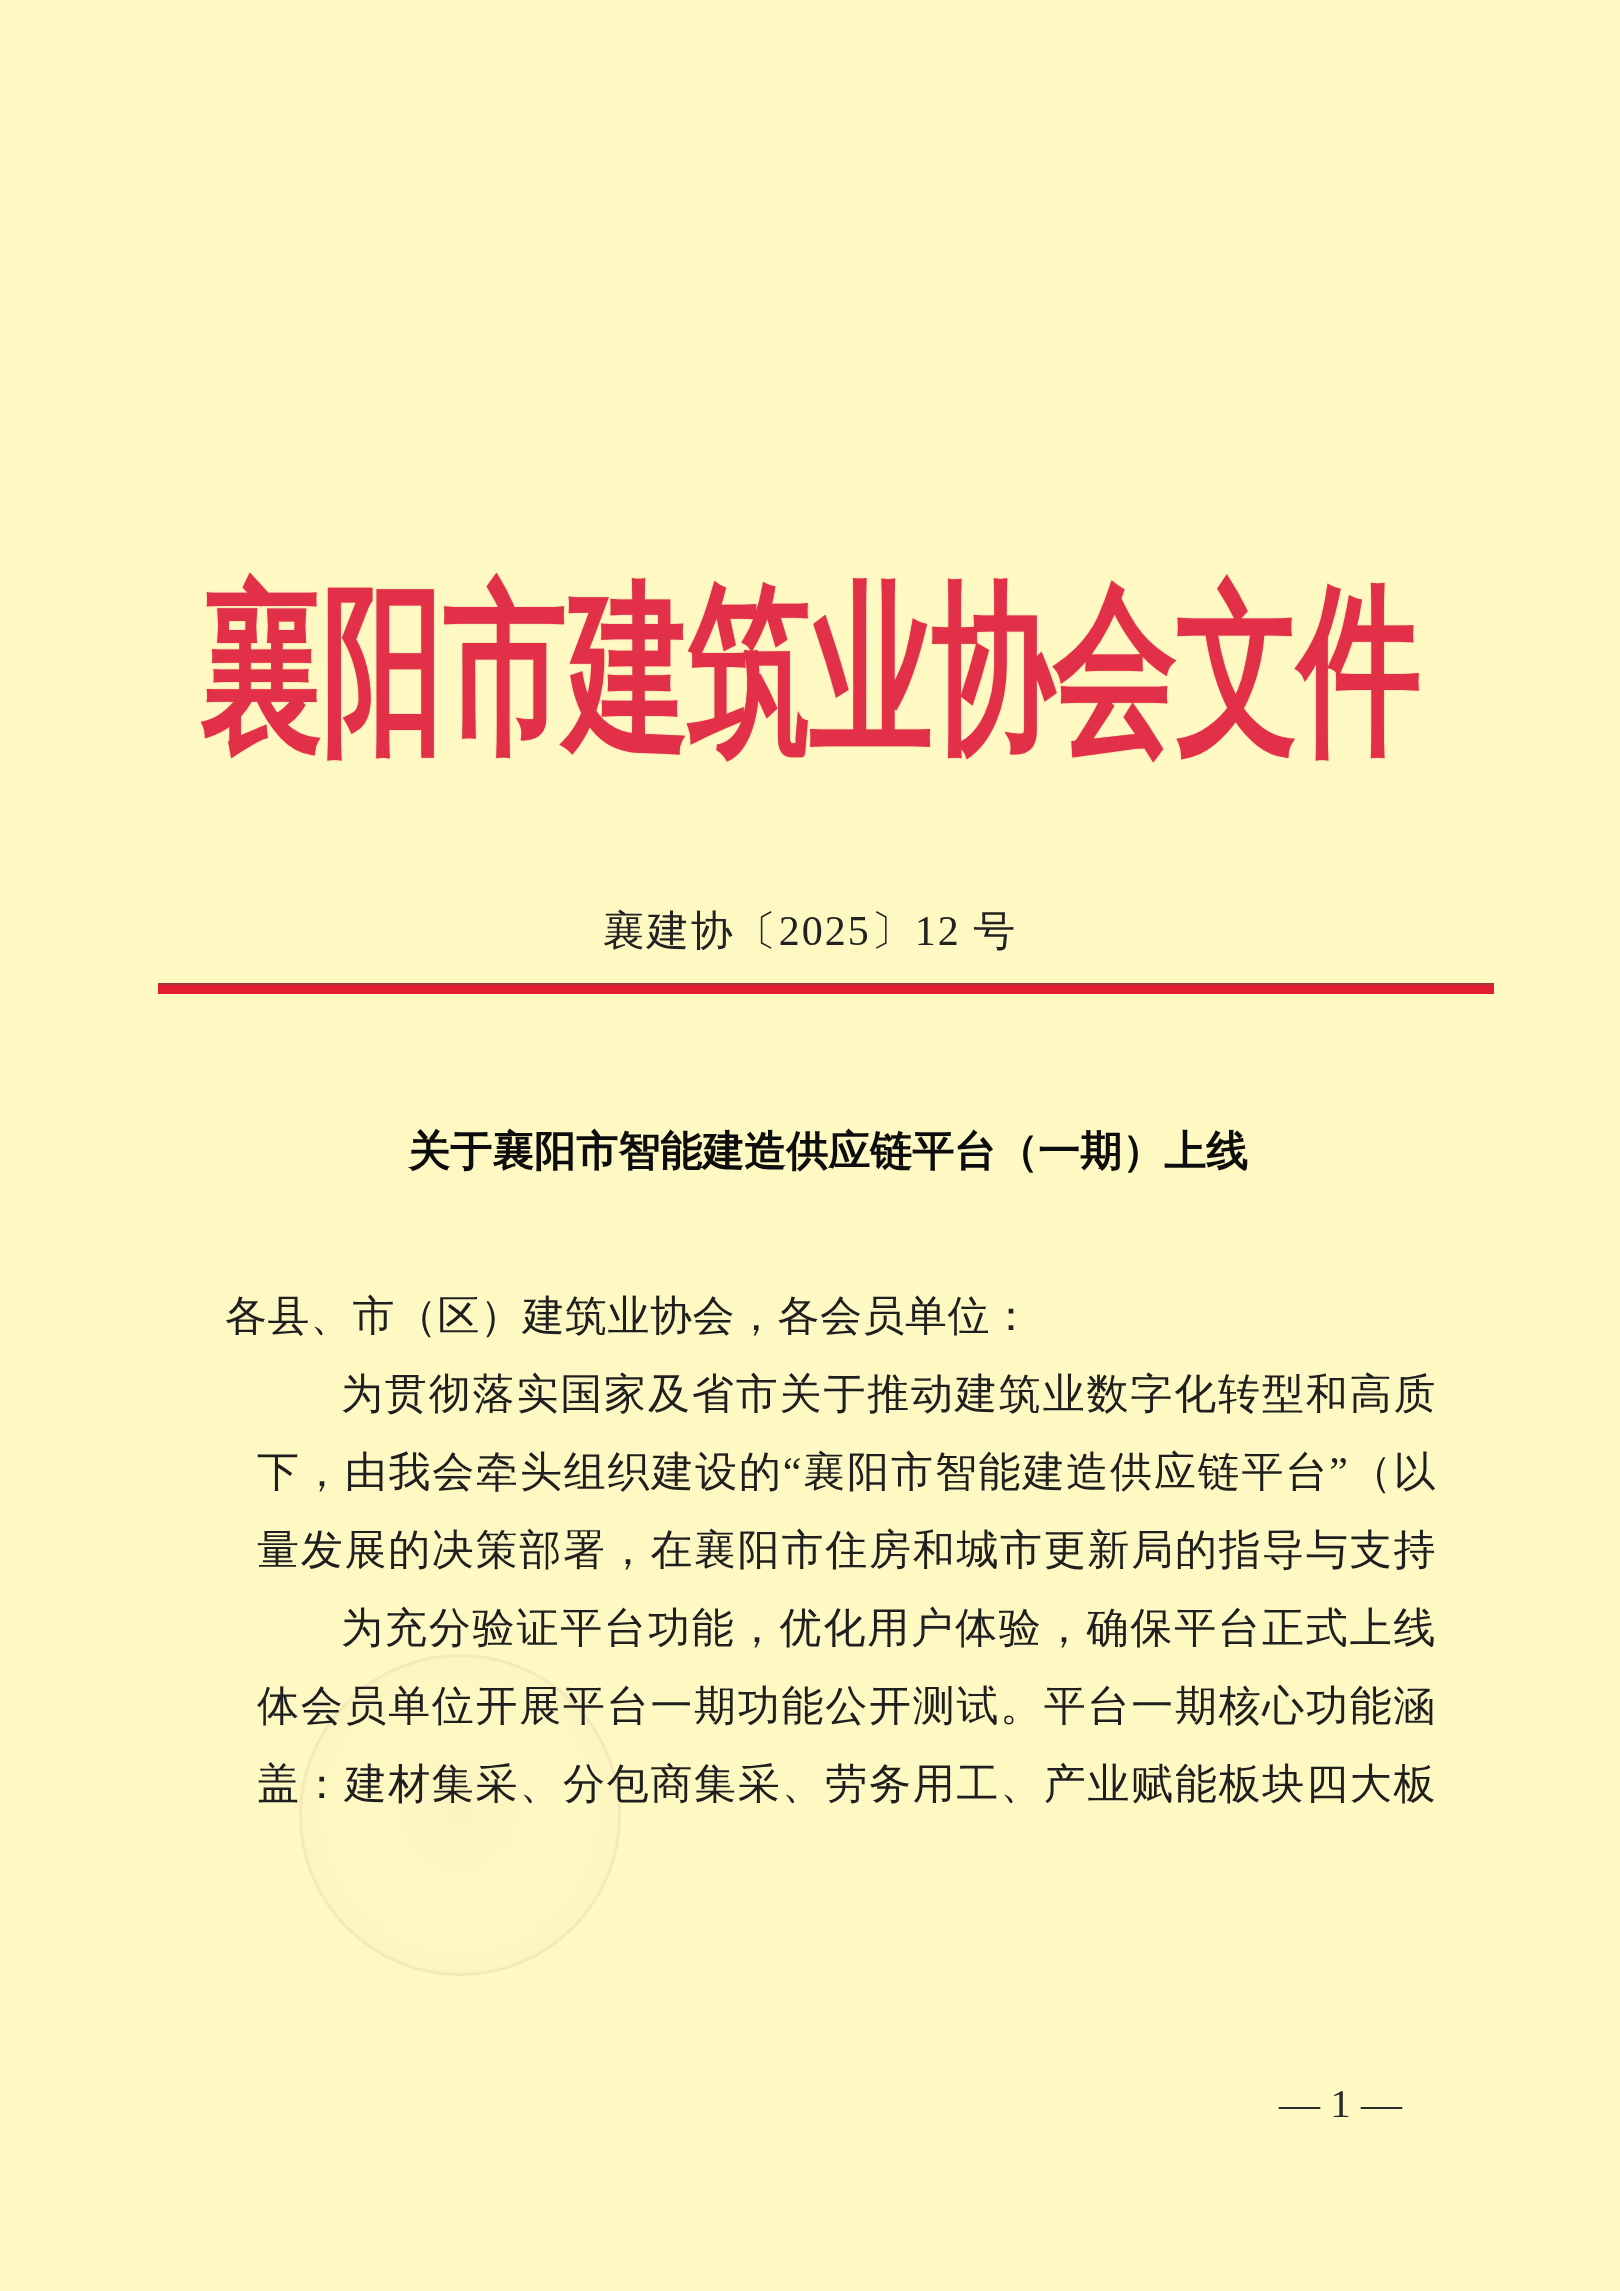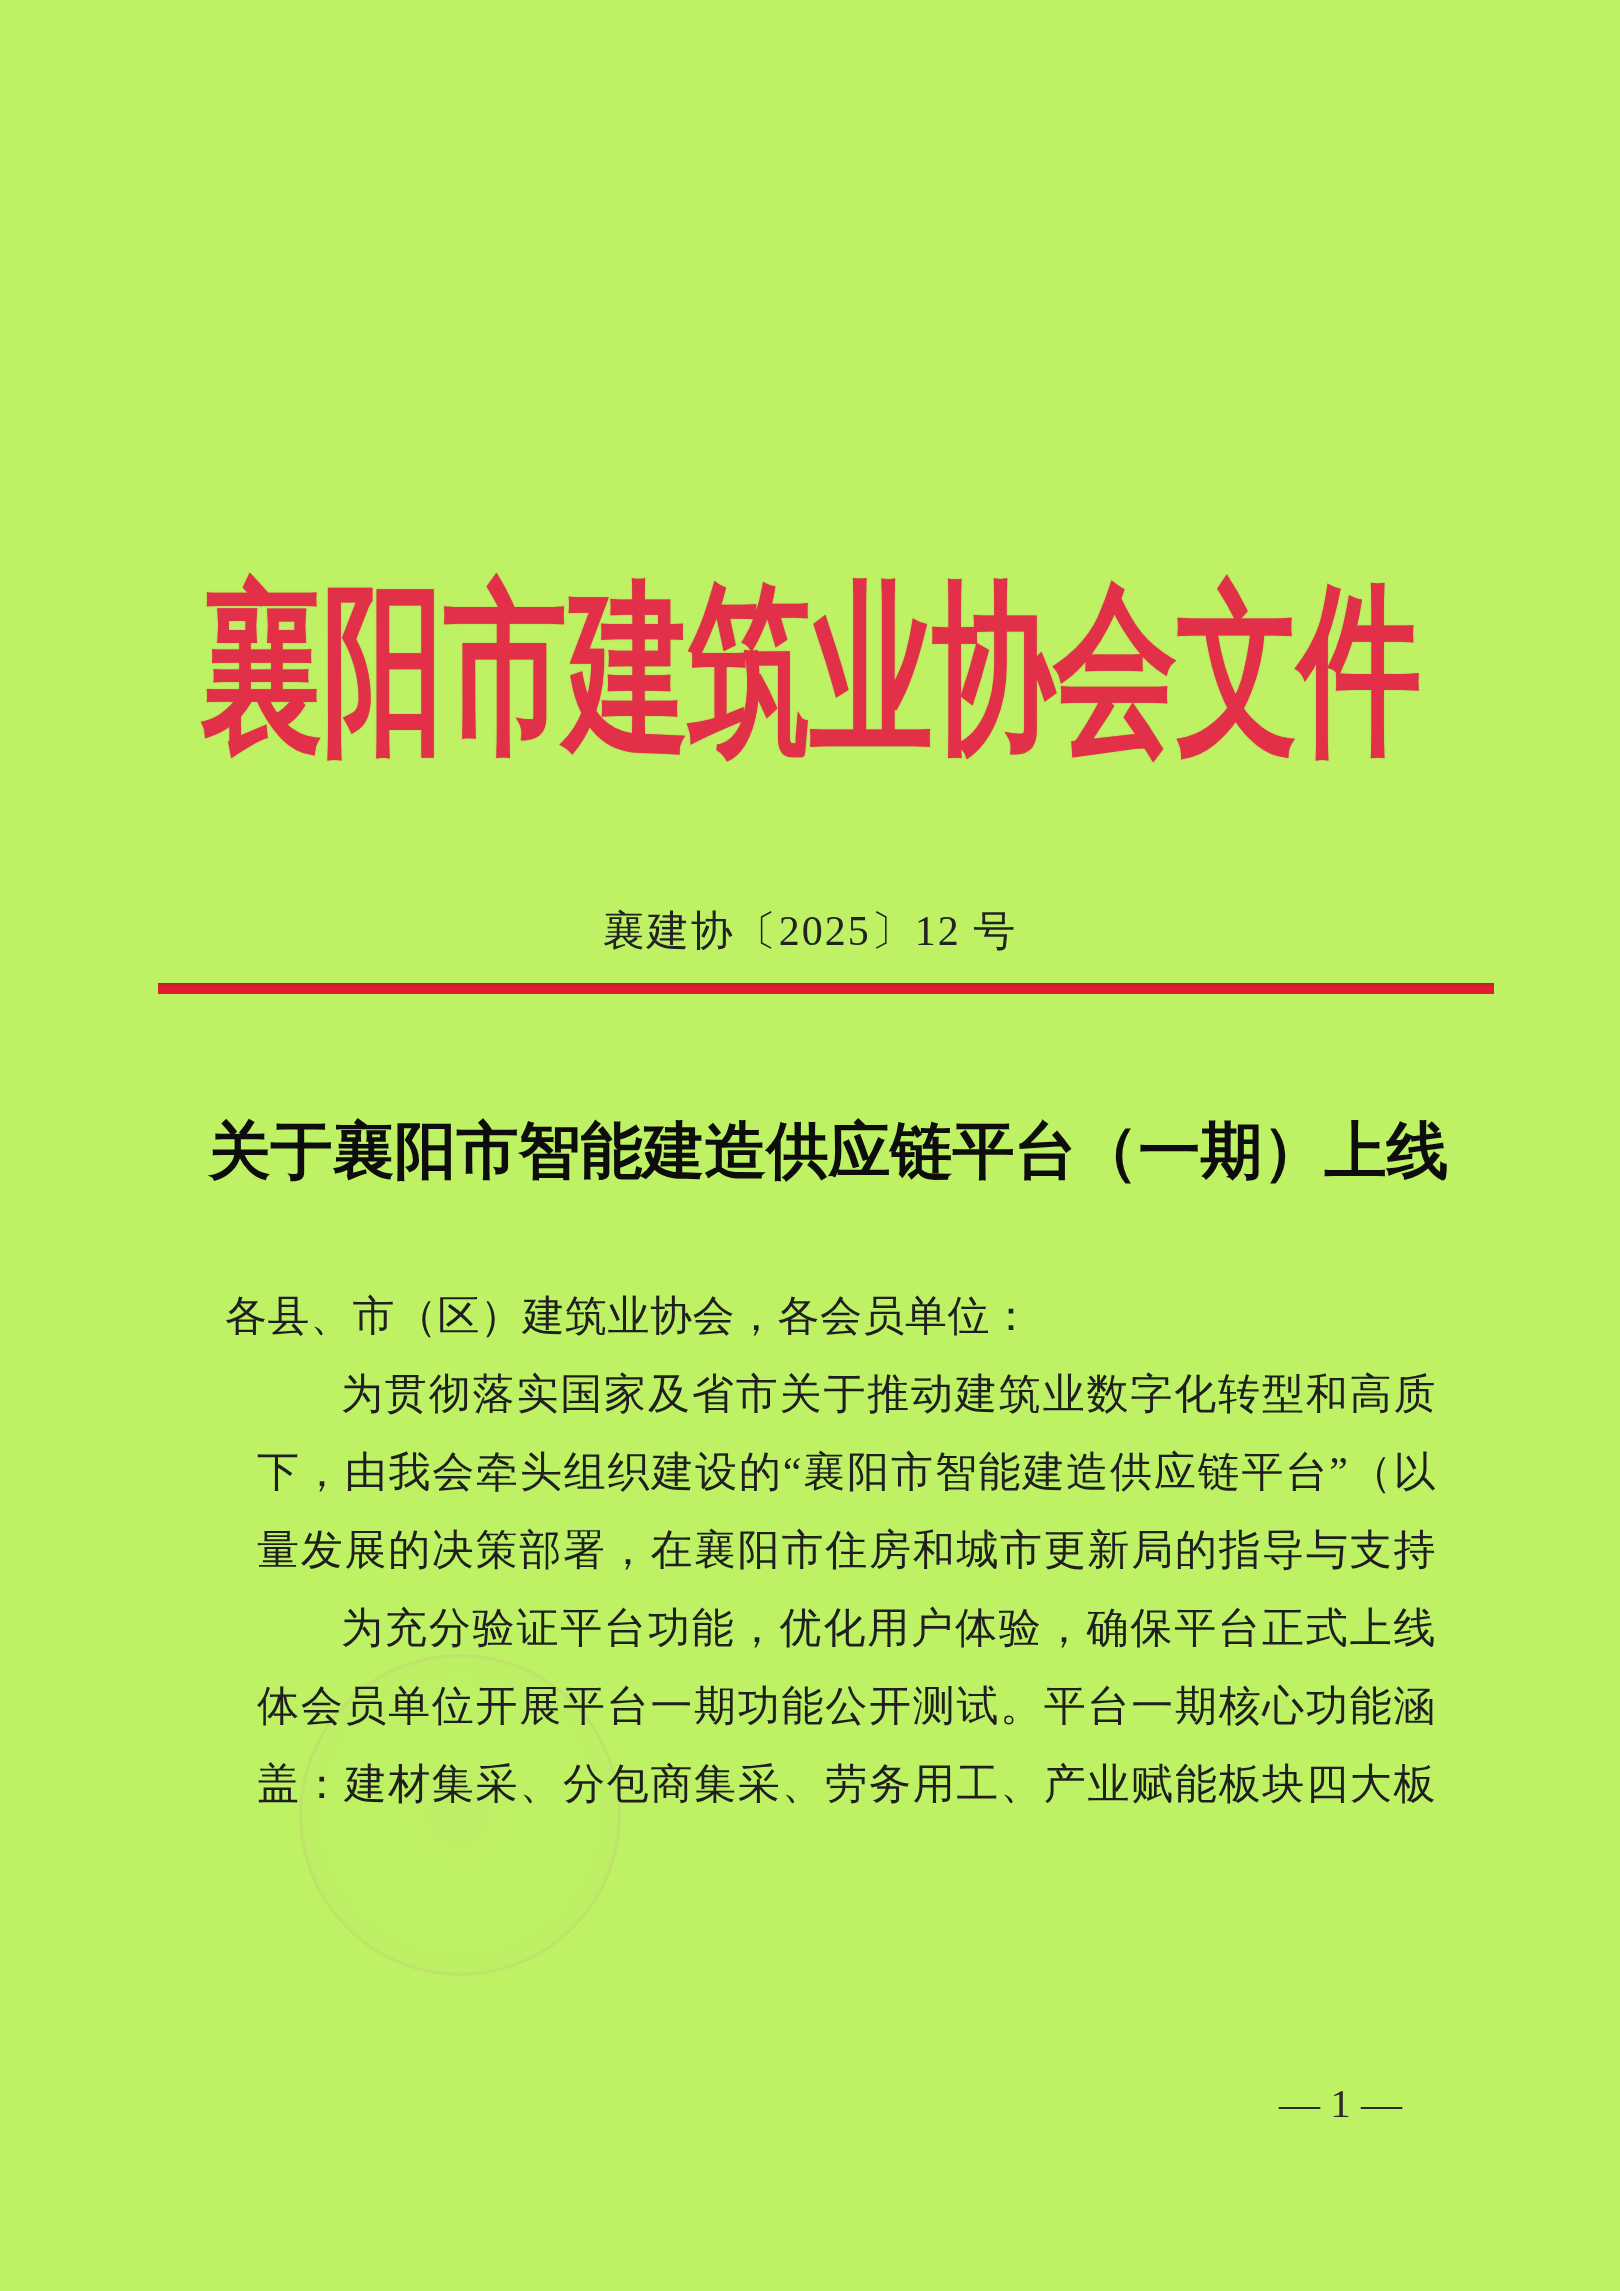--- a/index.html
+++ b/index.html
@@ -4,21 +4,21 @@
 <style>
   html, body {
     margin: 0;
     padding: 0;
     background: #e9e9e9;
   }
   .page {
     position: relative;
     width: 1620px;
     height: 2292px;
-    background: #bef264;
+    background: #fef9c3;
     overflow: hidden;
     font-family: "Liberation Serif", "DejaVu Serif", serif;
     color: #1c1c1c;
   }
 
   
   .org-header {
     position: absolute;
     top: 578px;
     left: 0;
@@ -65,21 +65,21 @@
 
   
   .doc-title {
     position: absolute;
     top: 1113px;
     left: 206px;
     width: 1245px;
     text-align: center;
     font-family: "Liberation Sans", "DejaVu Sans", sans-serif;
     font-weight: 700;
-    font-size: 62px;
+    font-size: 42px;
     line-height: 76px;
     color: #0d0d0d;
     letter-spacing: 0px;
   }
 
   
   .body-text {
     position: absolute;
     top: 1277px;
     left: 225px;

